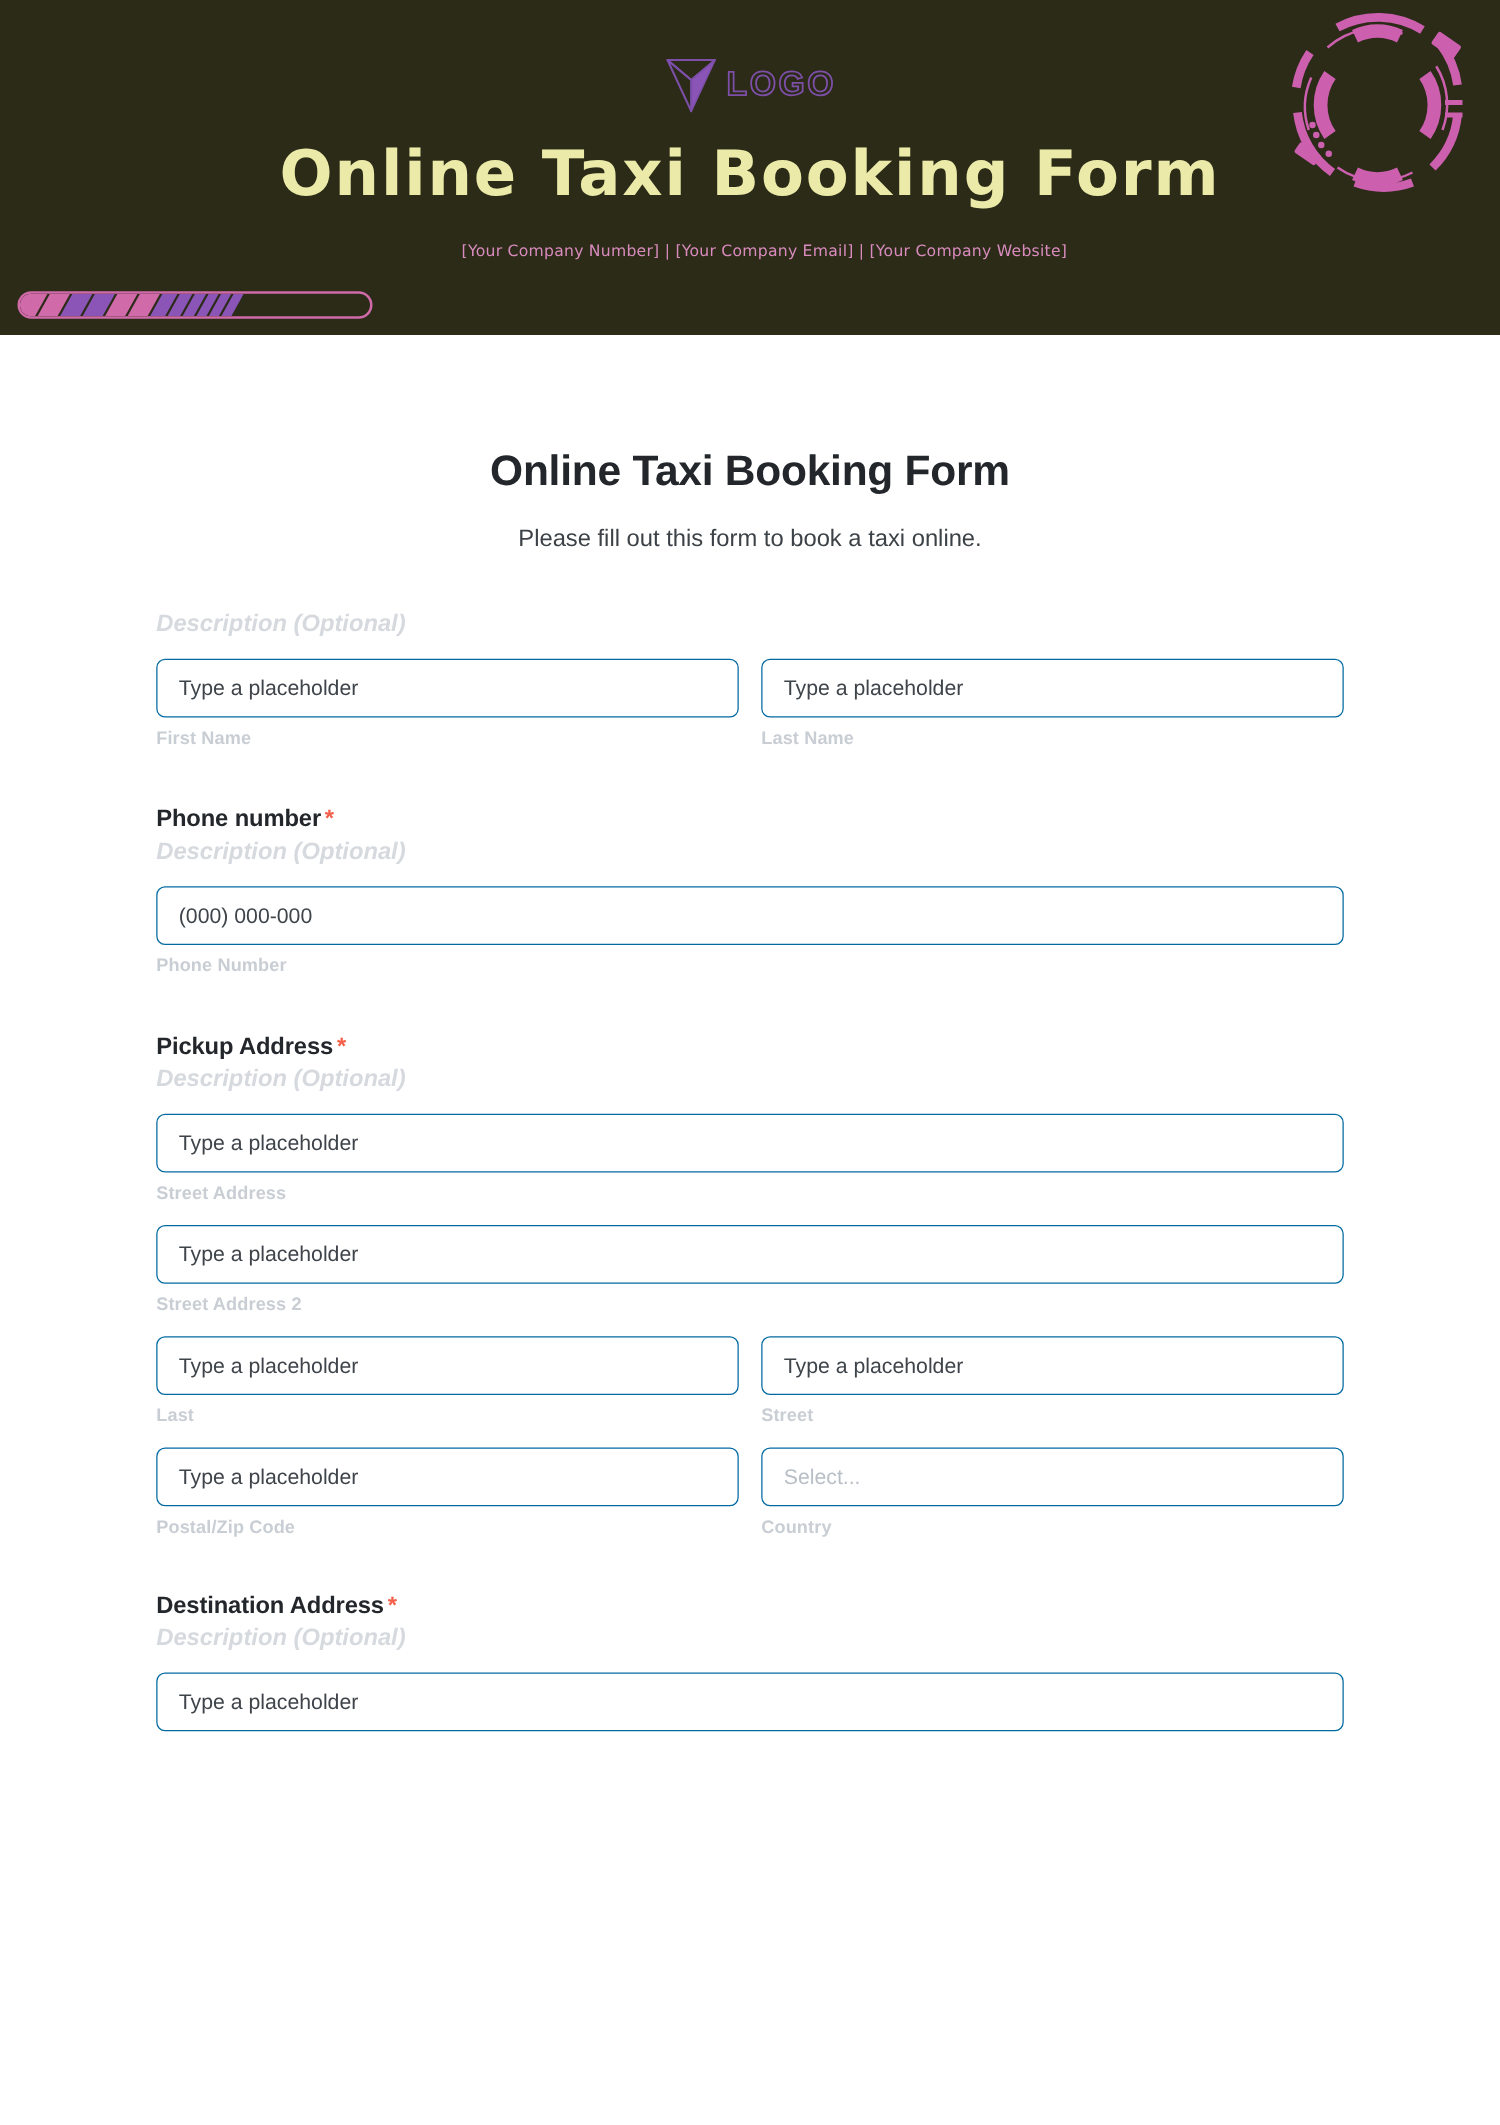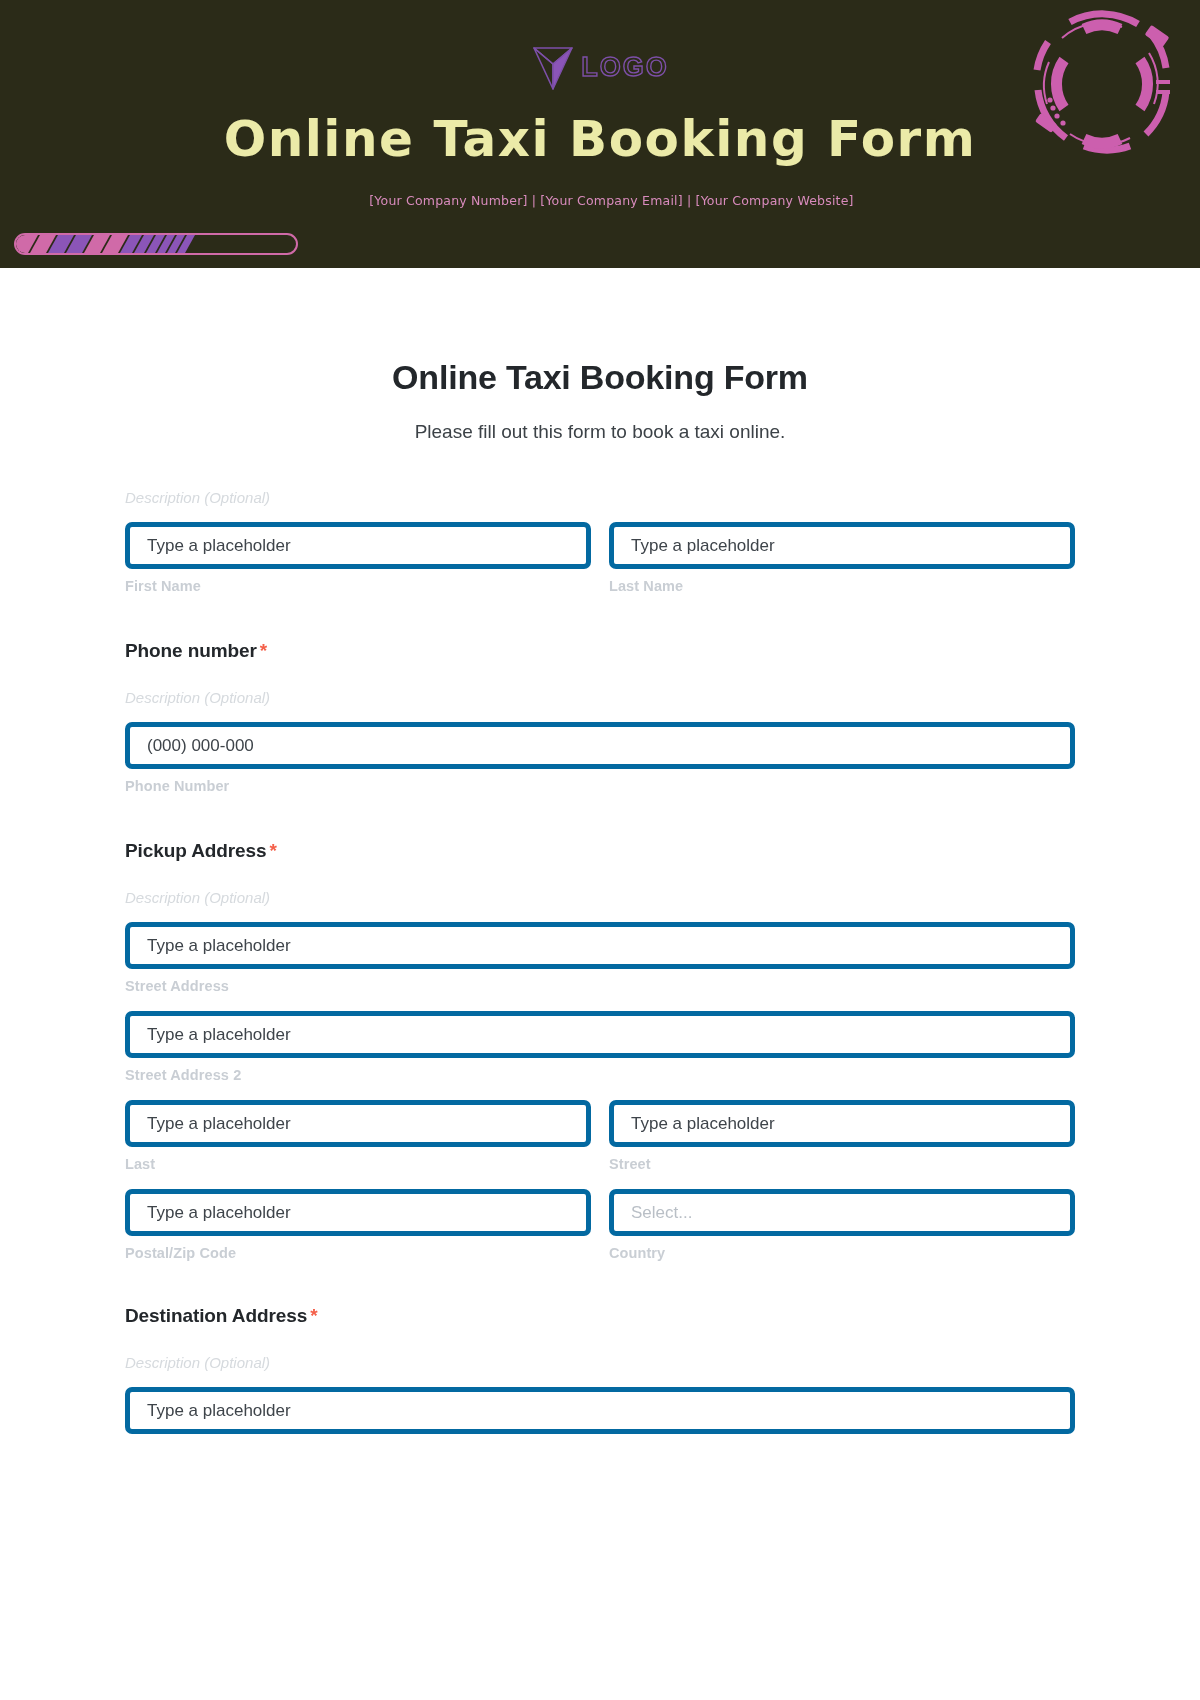--- a/index.html
+++ b/index.html
@@ -128,39 +128,39 @@
     color: #23272b;
     letter-spacing: -0.1px;
   }
   .req-star {
     color: #f4604a;
     font-weight: 700;
     font-size: 19px;
     margin-left: 3px;
   }
   .field-desc {
-    margin-top: 27px;
-    font-size: 15px;
+    margin-top: 4px;
+    font-size: 19px;
     font-style: italic;
-    font-weight: 400;
+    font-weight: 700;
     color: #d6dade;
   }
 
   .row {
     display: flex;
     gap: 18px;
     margin-top: 16px;
   }
   .col { flex: 1 1 0; min-width: 0; }
   .col-full { width: 100%; }
 
   .inp {
     width: 100%;
     height: 47px;
-    border: 5px solid #0369a1;
+    border: 1px solid #0369a1;
     border-radius: 7px;
     background: #ffffff;
     padding: 0 17px;
     font-size: 17px;
     color: #3e4purple;
     color: #3e444a;
     font-family: "Liberation Sans", sans-serif;
     outline: none;
   }
   .inp::placeholder { color: #3e444a; opacity: 1; }

